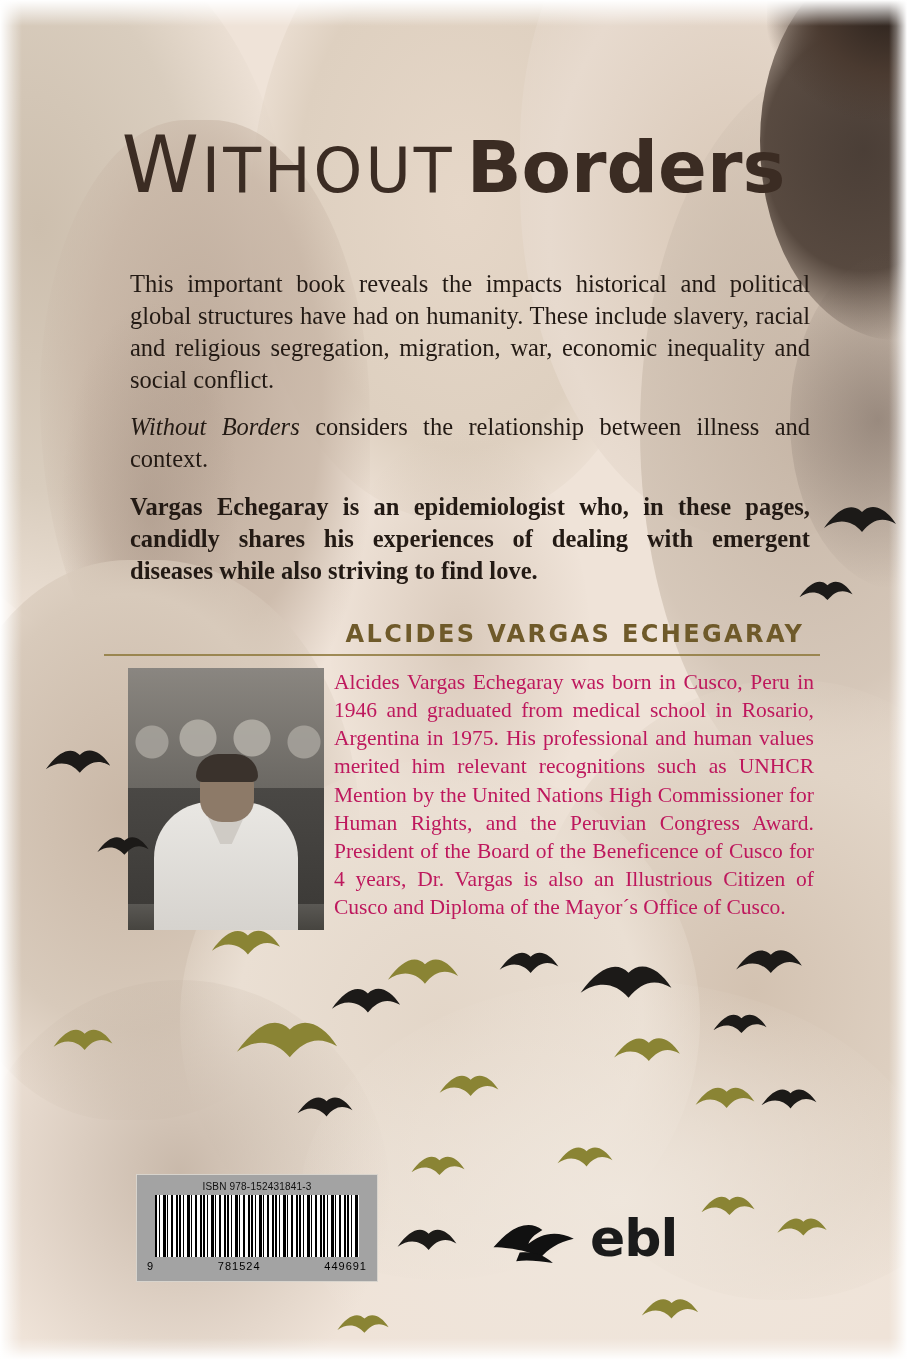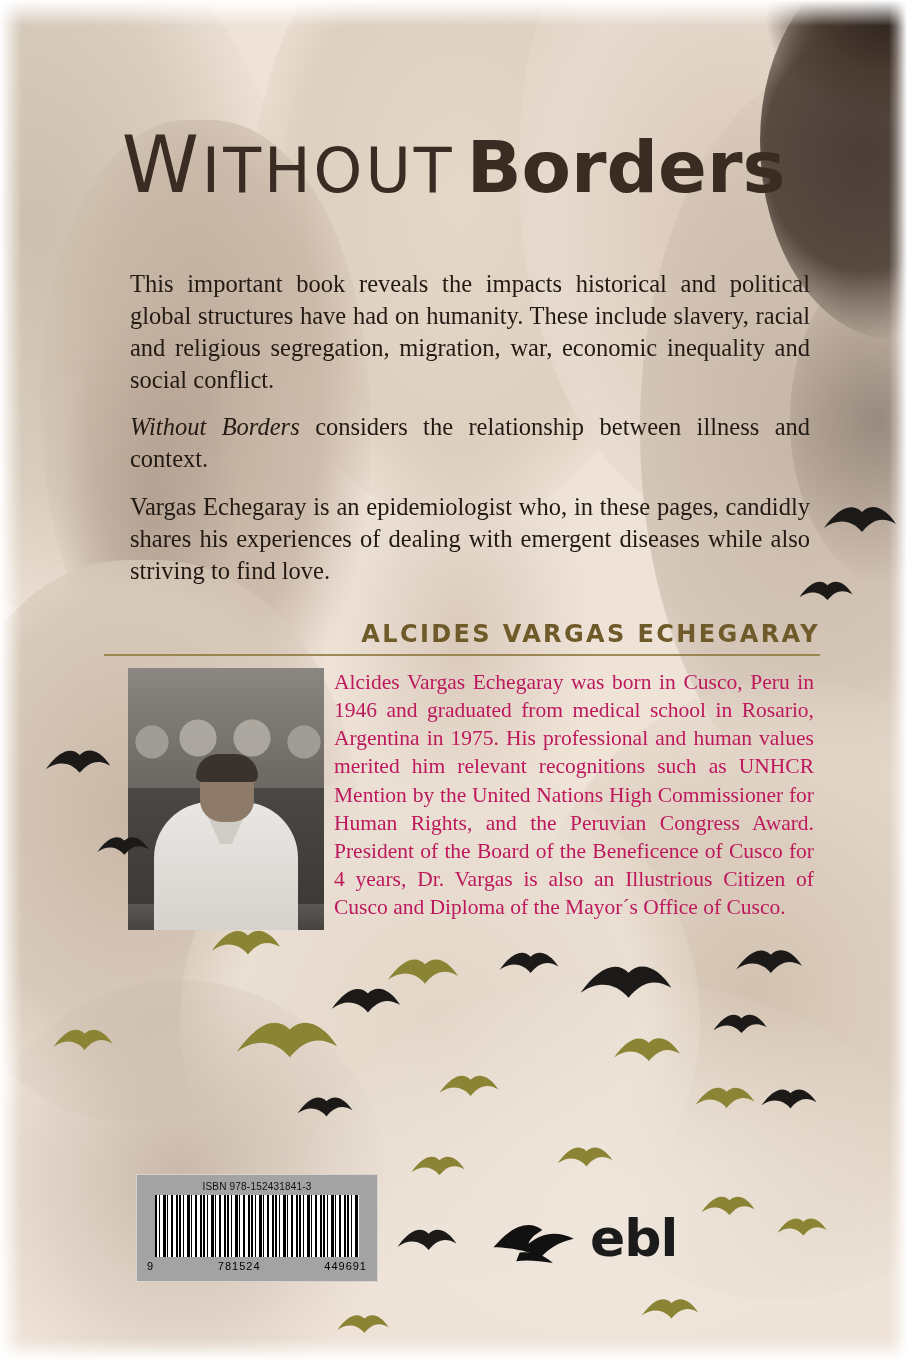--- a/index.html
+++ b/index.html
@@ -152,33 +152,33 @@
   .blurb {
     position: absolute;
     left: 130px; top: 268px; width: 680px;
     color: #231a14;
     font-family: "Liberation Serif", serif;
     font-size: 24.5px;
     line-height: 1.30;
     text-align: justify;
   }
   .blurb p { margin: 0 0 16px 0; }
-  .blurb p:last-child { margin-bottom: 8px; }
+  .blurb p:last-child { margin-bottom: 8px; font-weight: bold; }
   .blurb em { font-style: italic; }
 
   
   .author-name {
     position: absolute;
     left: 330px; top: 620px; width: 490px;
     font-family: "DejaVu Sans", sans-serif;
     font-size: 24px;
     font-weight: 700;
     letter-spacing: 2.4px;
     color: #6f5a2a;
-    text-align: right;
+    text-align: center;
   }
   .rule {
     position: absolute;
     left: 104px; top: 654px; width: 716px; height: 2px;
     background: #8f7a3e;
     opacity: .85;
   }
   .author-photo {
     position: absolute;
     left: 128px; top: 668px; width: 196px; height: 262px;

